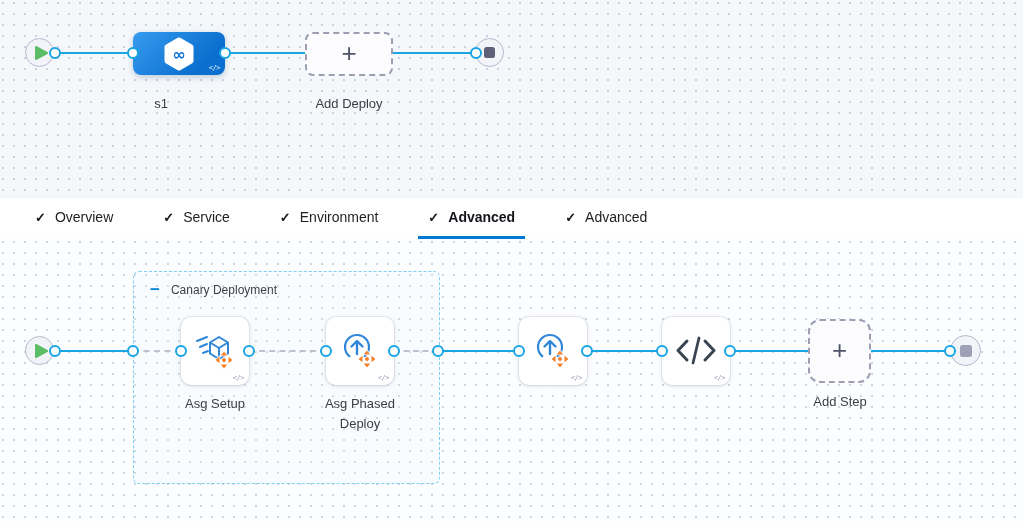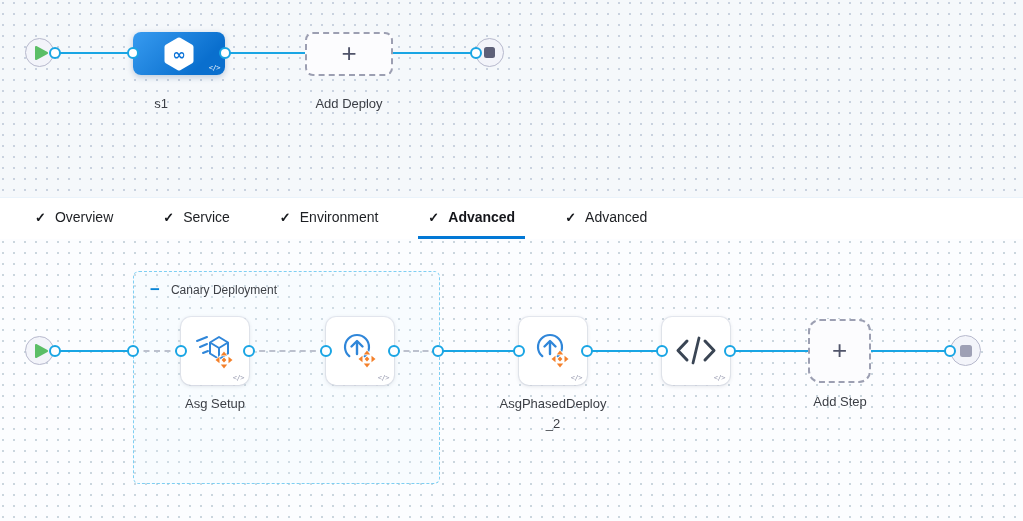--- a/index.html
+++ b/index.html
@@ -229,16 +229,16 @@
   <div class="port" style="left:320px;top:345px;"></div>
   <div class="port" style="left:388px;top:345px;"></div>
   <div class="port" style="left:432px;top:345px;"></div>
   <div class="port" style="left:513px;top:345px;"></div>
   <div class="port" style="left:581px;top:345px;"></div>
   <div class="port" style="left:656px;top:345px;"></div>
   <div class="port" style="left:724px;top:345px;"></div>
   <div class="port" style="left:944px;top:345px;"></div>
 
   <div class="node-label" style="left:160px;top:394px;width:110px;">Asg Setup</div>
-  <div class="node-label" style="left:498px;top:394px;width:110px;">AsgPhasedDeploy_2</div>
+  <div class="node-label" style="left:305px;top:394px;width:110px;">Asg Phased Deploy</div>
   <div class="node-label" style="left:785px;top:392px;width:110px;text-align:center;">Add Step</div>
 
 </div>
 
 </body></html>

